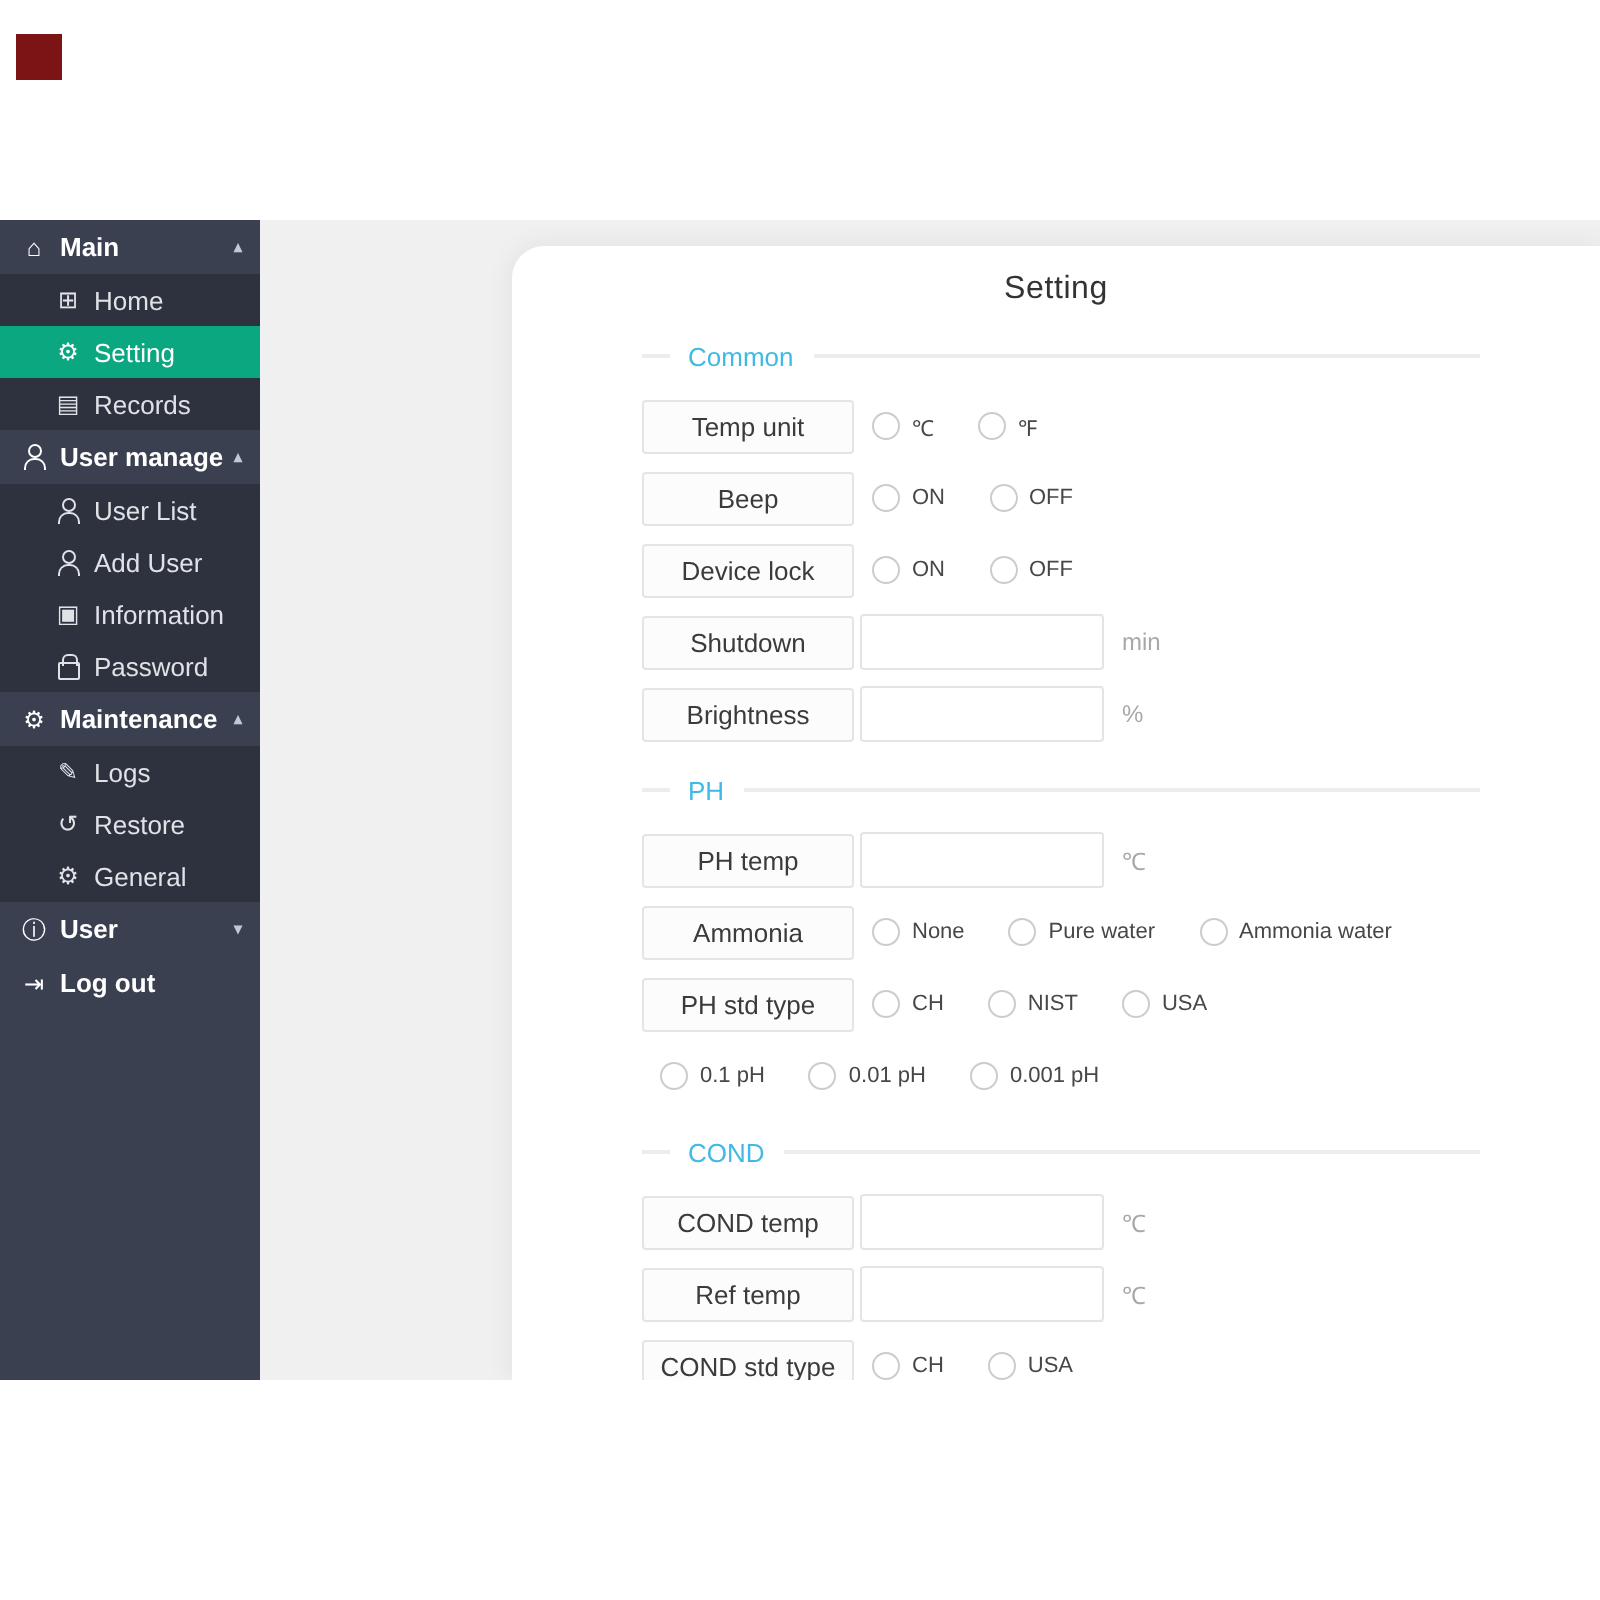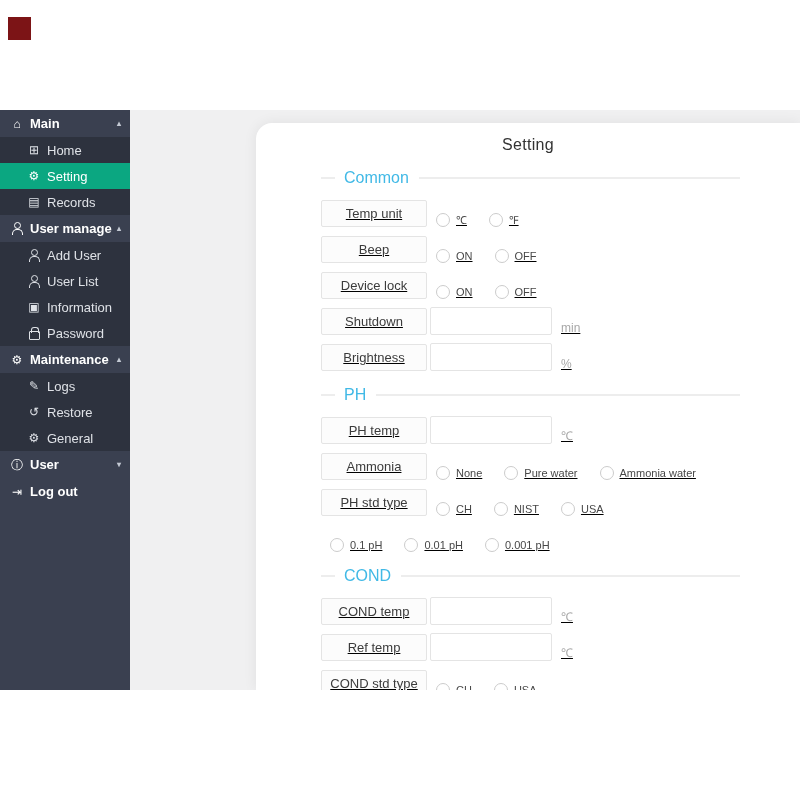--- a/index.html
+++ b/index.html
@@ -26,24 +26,24 @@
   .ic-lock::after { content:""; position:absolute; bottom:0; left:2px; width:9px; height:7px; border:1px solid currentColor; border-radius:1px; }
 
   
   .content { flex:1; position:relative; }
   .card { position:absolute; left:126px; top:13px; right:0; bottom:0; background:#fff; border-top-left-radius:16px; box-shadow:0 0 14px rgba(0,0,0,.07); overflow:hidden; }
   .page-title { text-align:center; font-size:16px; font-weight:500; color:#333; margin-top:13px; letter-spacing:.3px; }
   .sections { padding:0 60px 0 65px; }
 
   .divider { display:flex; align-items:center; margin:15px 0 12px; height:18px; }
   .divider .dash { width:14px; border-top:2px solid #ededed; margin-right:9px; flex:none; }
-  .divider .dlabel { color:var(--blue,#41b9e6); font-size:16px; flex:none; }
+  .divider .dlabel { color:var(--blue,#41b9e6); font-size:13px; flex:none; }
   .divider .line { flex:1; border-top:2px solid #ededed; margin-left:10px; }
 
-  .row { display:flex; align-items:flex-end; height:28px; margin-bottom:8px;text-decoration:underline; }
+  .row { display:flex; align-items:center; height:28px; margin-bottom:8px; }
   .flabel { width:106px; height:27px; flex:none; border:1px solid #e4e4e4; background:#fcfcfc; border-radius:2px; display:flex; align-items:center; justify-content:center; font-size:13px; color:#3b3b3b; }
   .finput { width:122px; height:28px; flex:none; border:1px solid #e4e4e4; background:#fff; border-radius:2px; margin-left:3px; padding:0 6px; font-family:inherit; font-size:13px; color:#333; outline:none; }
   .unit { color:#a8a8a8; font-size:12px; margin-left:9px; }
 
   .radios { display:flex; align-items:center; margin-left:9px; }
   .radio-opt { display:flex; align-items:center; margin-right:22px; cursor:pointer; }
   .rcircle { width:14px; height:14px; flex:none; border:1px solid #ccc; border-radius:50%; background:#fff; margin-right:6px; }
   .rlabel { font-size:11px; color:#474747; white-space:nowrap; }
 </style>
 </head>
@@ -73,25 +73,25 @@
           </div>
         </div>
         <div class="side-header">
           <span class="ic ic-person"></span>
           <span class="lbl">User manage</span>
           <span class="arrow">▴</span>
         </div>
         <div class="side-sub">
           <div class="side-item">
             <span class="ic ic-person"></span>
+            <span>User List</span>
+          </div>
+          <div class="side-item">
+            <span class="ic ic-person"></span>
             <span>Add User</span>
-          </div>
-          <div class="side-item">
-            <span class="ic ic-person"></span>
-            <span>User List</span>
           </div>
           <div class="side-item">
             <span class="ic">▣</span>
             <span>Information</span>
           </div>
           <div class="side-item">
             <span class="ic ic-lock"></span>
             <span>Password</span>
           </div>
         </div>

